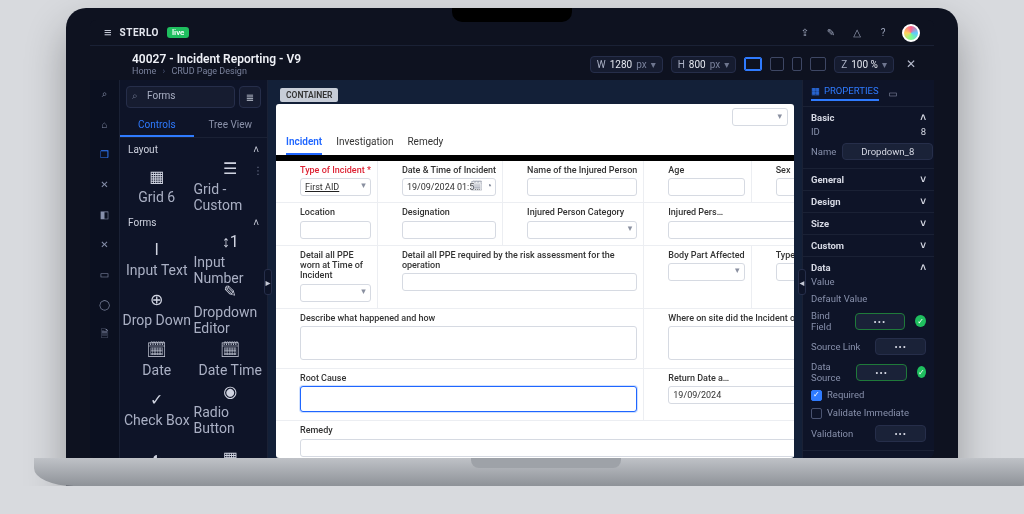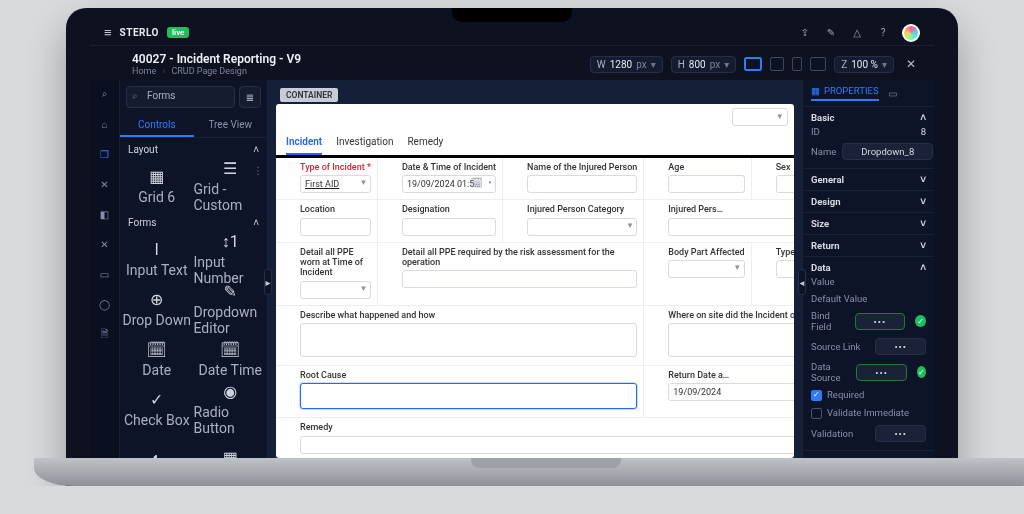--- a/index.html
+++ b/index.html
@@ -55,21 +55,21 @@
   .widget .dots{ position:absolute; top:4px; right:4px; color:#6e768f; font-size:10px;}
 
   
   .center{ flex:1; background:#132038; padding:8px 8px 0 8px; display:flex; flex-direction:column; min-width:0; position:relative;}
   .center .handle{ position:absolute; top:50%; width:8px; height:26px; background:#0e1428; border:1px solid #262e4a; border-radius:3px; cursor:pointer; display:flex; align-items:center; justify-content:center; z-index:5;}
   .handle.left{ left:-4px;} .handle.right{ right:-4px;}
   .badge-container{ align-self:flex-start; background:#c7cdd8; color:#333; font-size:8.5px; font-weight:600; padding:2px 6px; border-radius:2px; margin-left:4px; margin-bottom:2px;}
   .form-surface{ background:#fff; border-radius:3px; flex:1; overflow:hidden; display:flex; flex-direction:column; color:#222;}
   .form-topbar{ display:flex; justify-content:flex-end; padding:4px 6px;}
   .form-drop{ width:56px; height:18px; border:1px solid #d6dae2; border-radius:3px;}
-  .form-tabs{ display:flex; gap:14px; padding:0 10px; border-bottom:3px solid #000000;}
+  .form-tabs{ display:flex; gap:14px; padding:0 10px; border-bottom:6px solid #000000;}
   .form-tab{ padding:6px 0; font-size:10px; color:#333; cursor:pointer;}
   .form-tab.active{ color:#1f66ff; font-weight:600; border-bottom:2px solid #1f66ff;}
   .form-grid{ display:grid; grid-template-columns: 1.1fr 1.1fr 1.6fr 0.6fr 0.55fr; gap:0; }
   .cell{ border:1px solid #eceef2; border-top:none; border-left:none; padding:4px 6px 6px 24px; }
   .cell .lbl{ font-size:9px; color:#333; display:block; margin-bottom:3px; line-height:1.15; font-weight:500; white-space:nowrap; overflow:hidden; text-overflow:ellipsis;}
   .lbl.req{ color:#d23; }
   .ctrl{ display:flex; align-items:center; gap:4px; }
   .inp{ width:100%; height:18px; border:1px solid #d6dae2; border-radius:3px; padding:0 4px; font-size:9px; color:#333; background:#fff;}
   .sel{ position:relative;text-decoration:underline;} .sel::after{content:"▾"; position:absolute; right:5px; top:2px; color:#8a90a0; font-size:9px;}
   .dt{ position:relative;} .dt .ic{ position:absolute; right:4px; top:2px; display:flex; gap:3px; color:#8a90a0;}
@@ -416,21 +416,21 @@
             </div>
           </div>
         <div class="rp-sect">
             <div class="rp-sect-h">
               <span>Size</span>
               <span class="caret">˅</span>
             </div>
           </div>
         <div class="rp-sect">
             <div class="rp-sect-h">
-              <span>Return</span>
+              <span>Custom</span>
               <span class="caret">˅</span>
             </div>
           </div>
         <div class="rp-sect">
           <div class="rp-sect-h">
               <span>Data</span>
               <span class="caret">˄</span>
             </div>
           <div class="rp-row">
               <span class="rp-k">Value</span>

